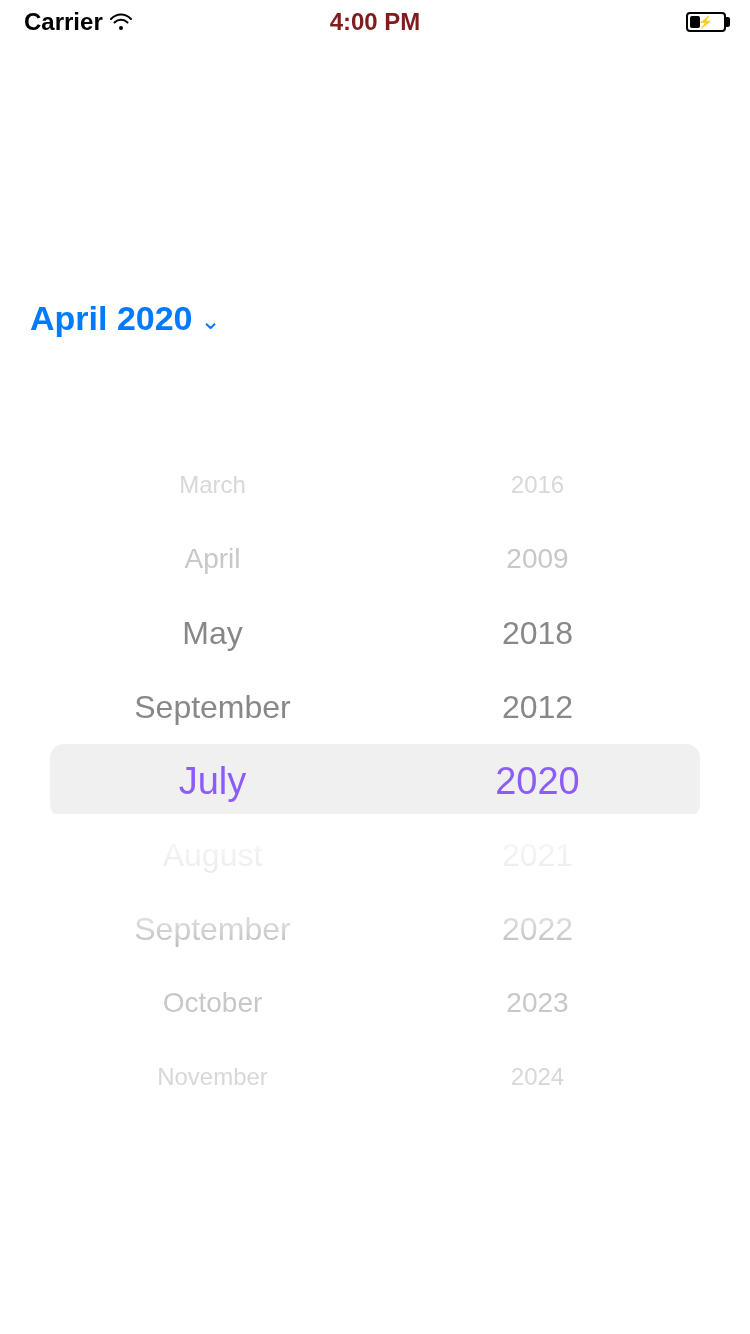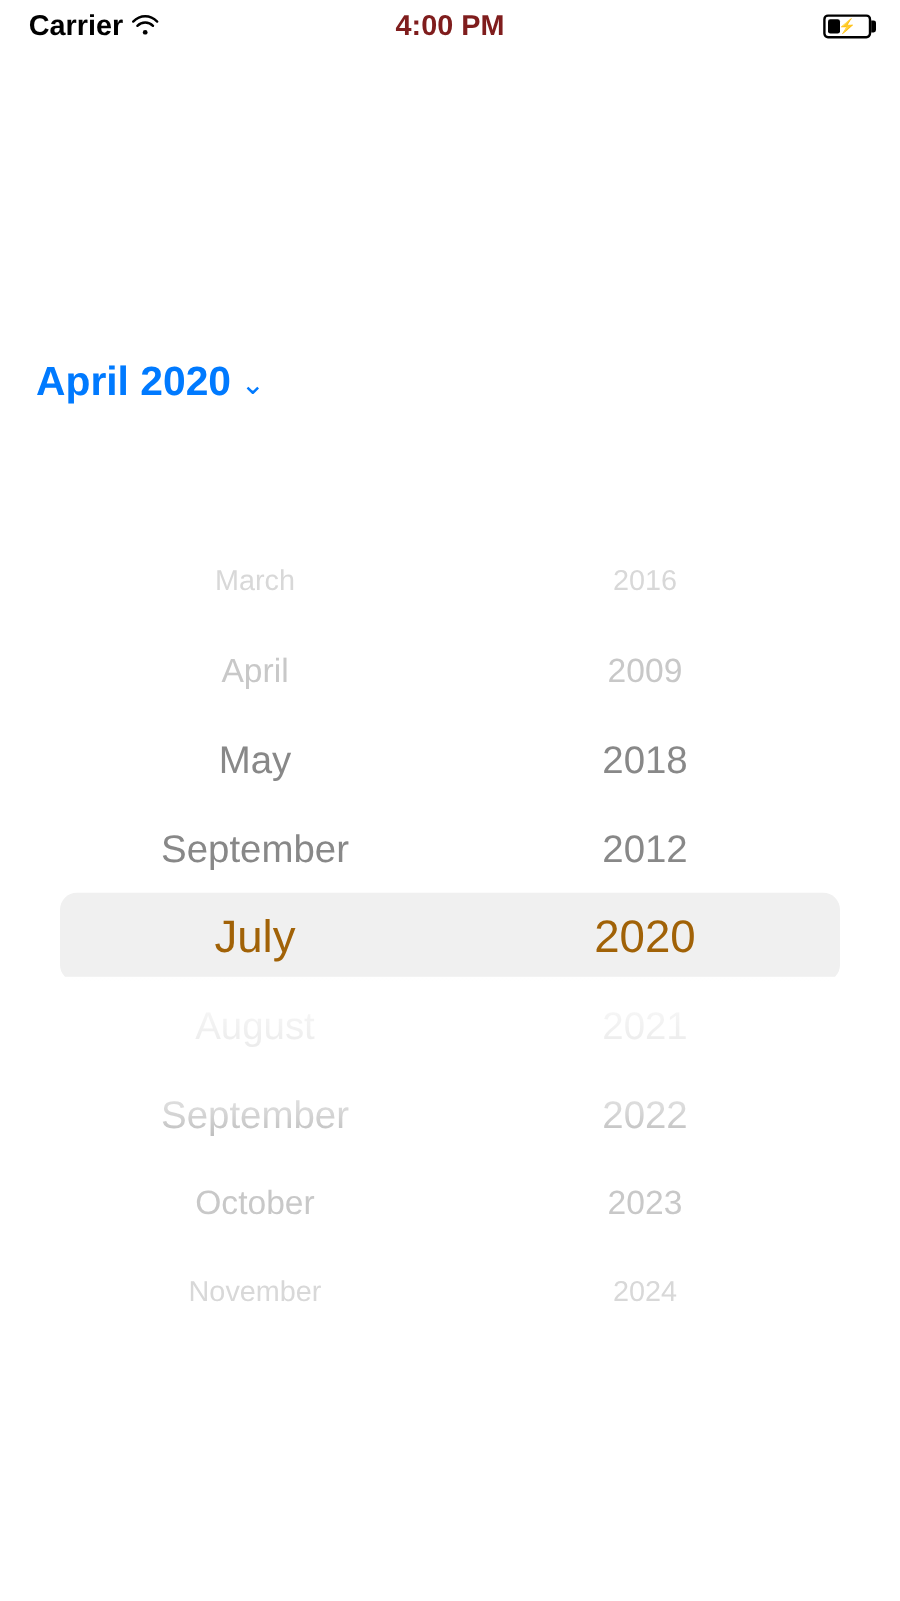--- a/index.html
+++ b/index.html
@@ -174,21 +174,21 @@
       display: flex;
       align-items: center;
       justify-content: center;
       font-size: 32px;
       color: #c0c0c0;
       width: 260px;
       text-align: center;
     }
 
     .picker-item.selected {
-      color: #a16207;
+      color: #8b5cf6;
       font-size: 38px;
       font-weight: 400;
     }
 
     .picker-item.near {
       color: #888888;
       font-size: 32px;
     }
 
     .picker-item.far {

